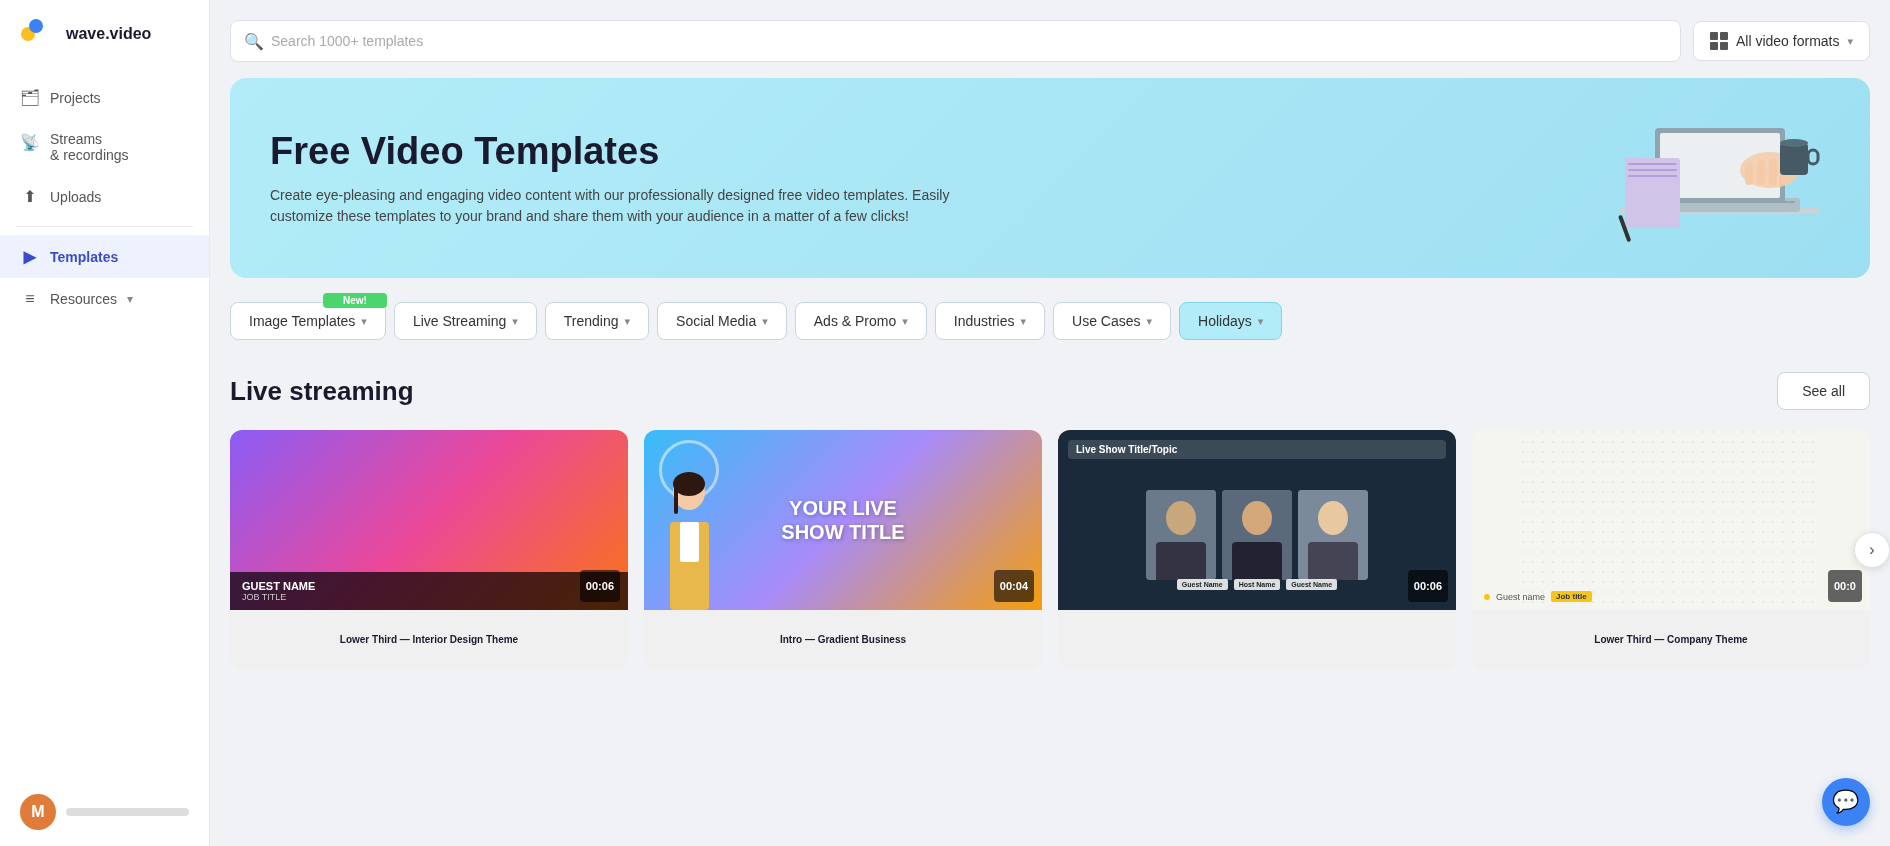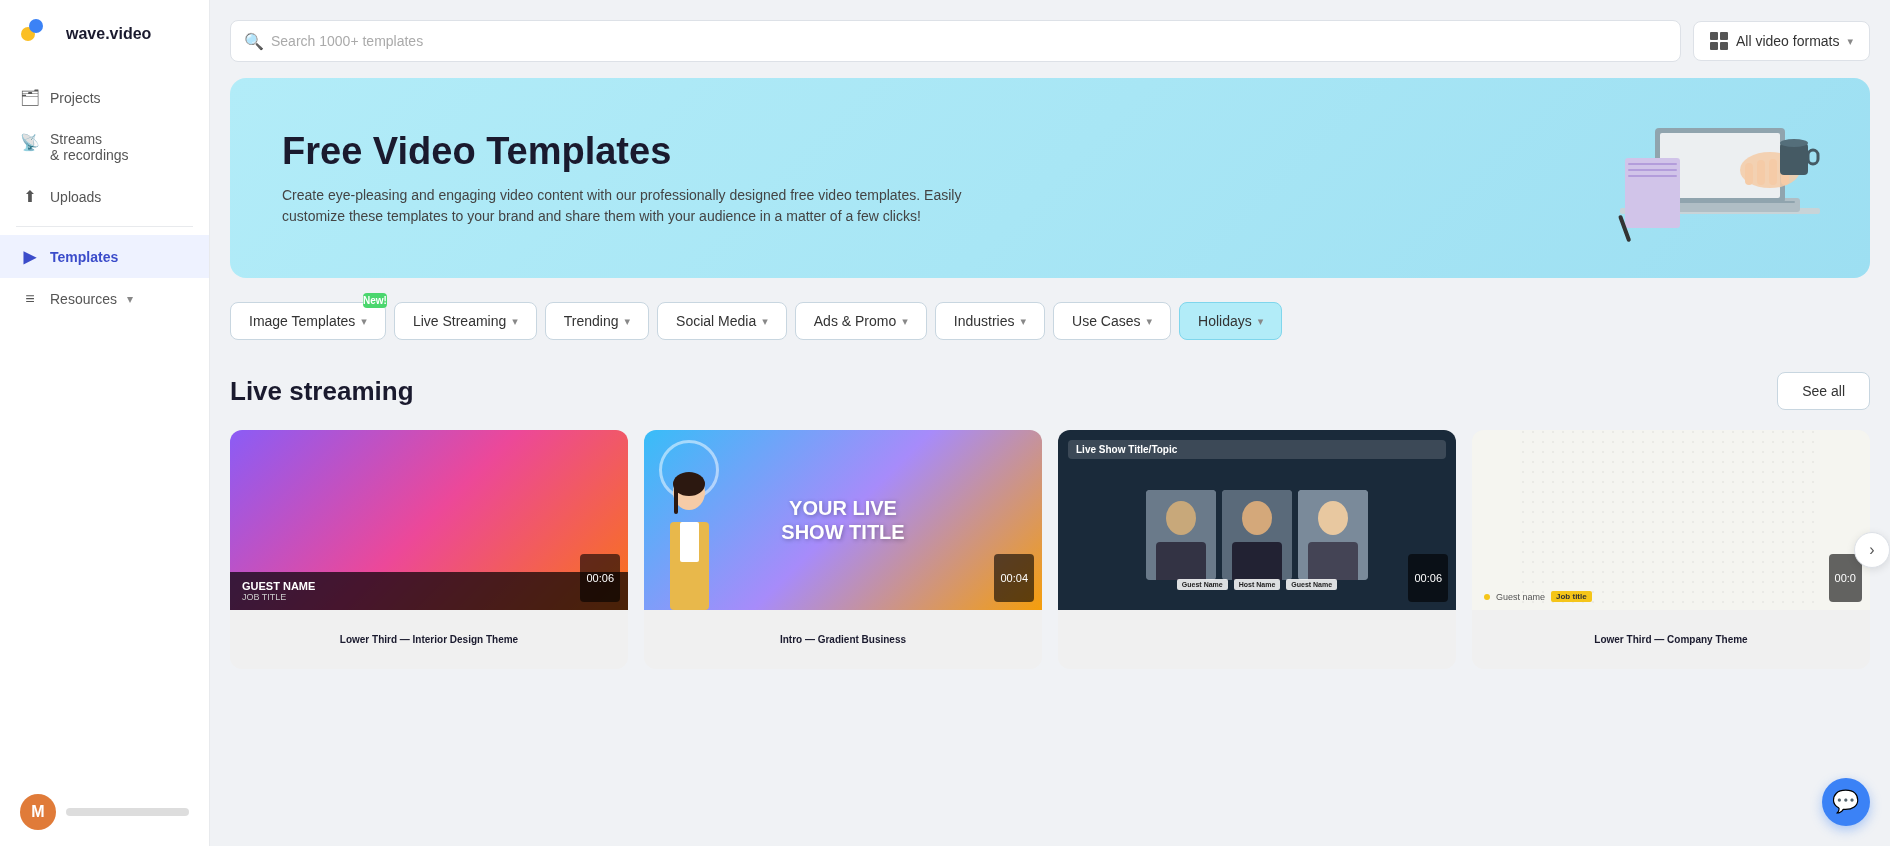--- a/index.html
+++ b/index.html
@@ -148,21 +148,21 @@
     }
     .format-grid-icon span {
       background: #555;
       border-radius: 1px;
     }
 
     
     .hero-banner {
       background: linear-gradient(135deg, #b2ecf8 0%, #a8e6f5 50%, #9ddff2 100%);
       border-radius: 16px;
-      padding: 40px 40px 40px 52px;
+      padding: 40px 40px 40px 40px;
       margin-bottom: 24px;
       display: flex;
       align-items: center;
       justify-content: space-between;
       min-height: 200px;
       position: relative;
       overflow: hidden;
     }
     .hero-text h1 {
       font-size: 38px;
@@ -216,21 +216,21 @@
     }
     .filter-tab .chevron { font-size: 11px; color: #888; }
     .new-badge {
       position: absolute;
       top: -10px;
       right: -2px;
       background: #4ad66d;
       color: #fff;
       font-size: 10px;
       font-weight: 700;
-      padding: 2px 0;
+      padding: 2px 20px;
       border-radius: 4px;
     }
 
     
     .section-header {
       display: flex;
       align-items: center;
       justify-content: space-between;
       margin-bottom: 20px;
     }
@@ -403,22 +403,22 @@
     }
 
     
     .duration-badge {
       position: absolute;
       bottom: 8px;
       right: 8px;
       background: rgba(0,0,0,0.6);
       color: #fff;
       font-size: 11px;
-      font-weight: 400;
-      padding: 18px 6px;
+      font-weight: 700;
+      padding: 10px 6px;
       border-radius: 4px;
       margin-left: 21px;
     }
     .card-label {
       padding: 24px 12px;
       font-size: 10px;
       font-weight: 600;
       color: #1a1a2e;
       text-align: center;
     }

